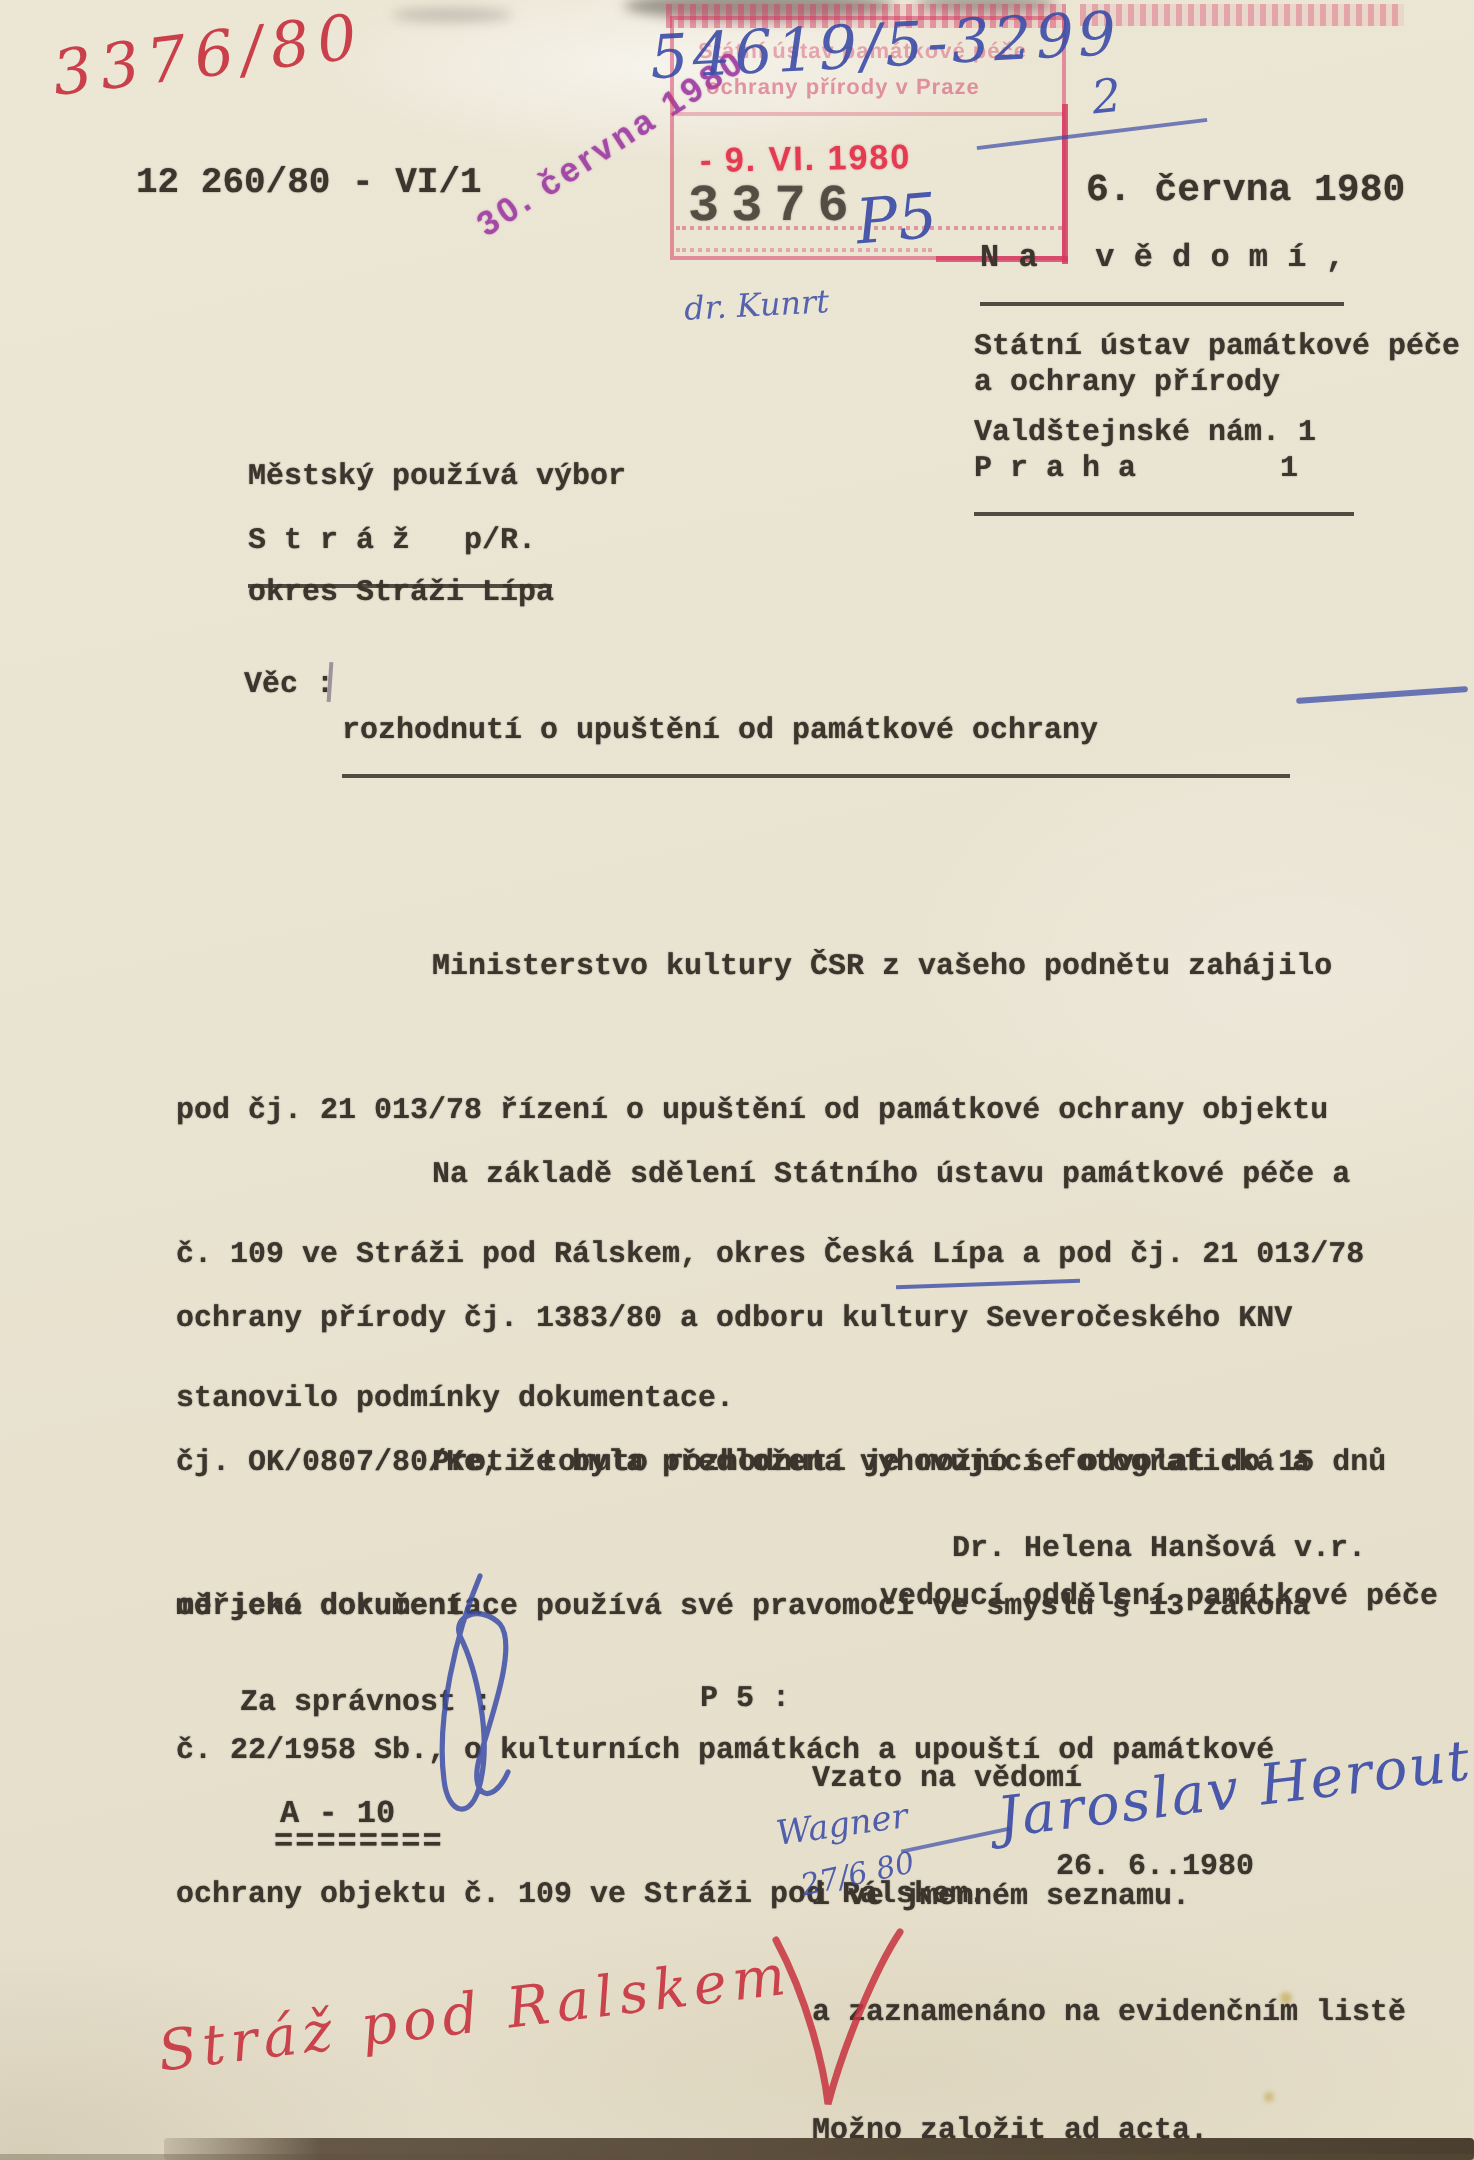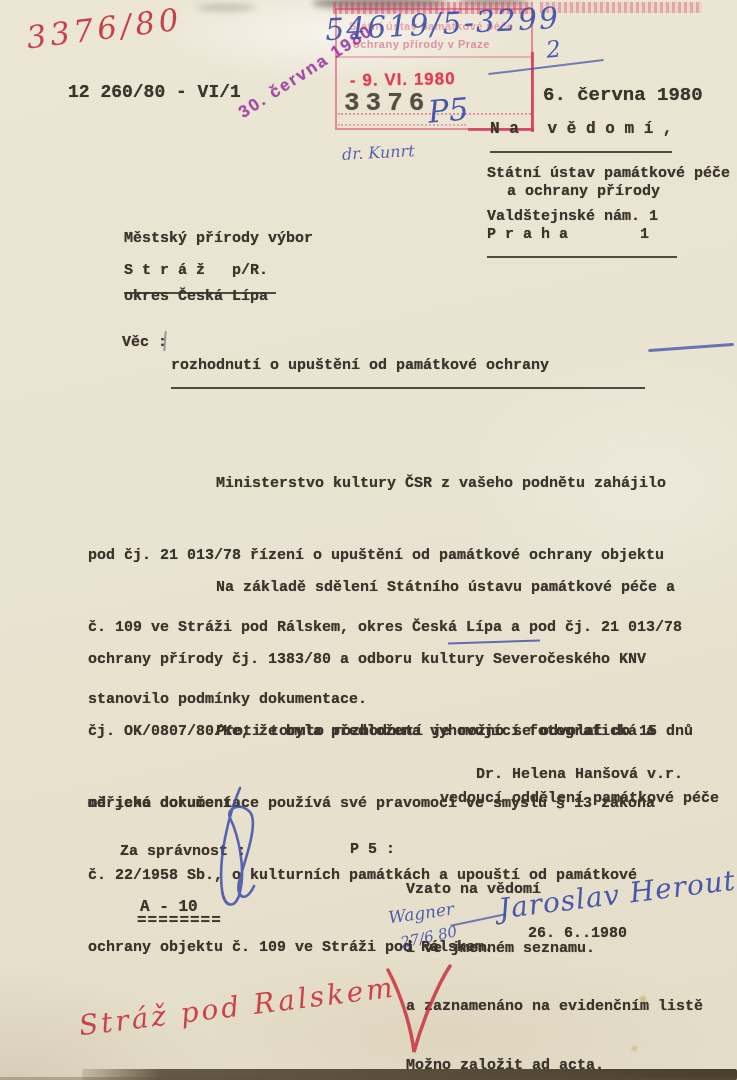--- a/index.html
+++ b/index.html
@@ -66,27 +66,27 @@
   <div class="abs hw hw-blue" style="left:428px;top:92px;font-size:31px;transform:rotate(-5deg);opacity:.92;">P5</div>
 
   <div class="abs tw" style="left:68px;top:82px;font-size:18px;">12 260/80 - VI/1</div>
   <div class="abs tw" style="left:543px;top:84px;font-size:19px;">6. června 1980</div>
 
   <div class="abs tw" style="left:490px;top:120px;font-size:16px;"><span class="u2">N a   v ě d o m í ,</span></div>
 
   <div class="abs hw hw-blue" style="left:342px;top:143px;font-size:16px;transform:rotate(-3deg);opacity:.85;">dr. Kunrt</div>
 
   <div class="abs tw tw15" style="left:487px;top:165px;">Státní ústav památkové péče</div>
-  <div class="abs tw tw15" style="left:507px;top:183px;">a ochrany přírody</div>
+  <div class="abs tw tw15" style="left:487px;top:183px;">a ochrany přírody</div>
   <div class="abs tw tw15" style="left:487px;top:208px;">Valdštejnské nám. 1</div>
   <div class="abs tw tw15" style="left:487px;top:226px;"><span class="u2" style="width:190px;">P r a h a        1</span></div>
 
-  <div class="abs tw tw15" style="left:124px;top:230px;">Městský přírody výbor</div>
+  <div class="abs tw tw15" style="left:124px;top:230px;">Městský používá výbor</div>
   <div class="abs tw tw15" style="left:124px;top:262px;"><span class="u2" style="width:152px;">S t r á ž   p/R.</span></div>
-  <div class="abs tw tw15" style="left:124px;top:288px;">okres Česká Lípa</div>
+  <div class="abs tw tw15" style="left:124px;top:288px;">okres Stráži Lípa</div>
 
   <div class="abs tw tw15" style="left:122px;top:334px;">Věc :</div>
   <div class="line" style="left:164px;top:331px;width:2px;height:20px;background:rgba(85,85,110,.55);transform:rotate(4deg);"></div>
   <div class="abs tw tw15" style="left:171px;top:357px;"><span class="u2" style="width:474px;">rozhodnutí o upuštění od památkové ochrany</span></div>
   <div class="line" style="left:648px;top:346px;width:86px;height:2.5px;background:rgba(60,77,168,.75);transform:rotate(-4deg);border-radius:2px;"></div>
 
   <div class="abs tw tw15" style="left:88px;top:424px;line-height:24px;">
     <div style="padding-left:128px;">Ministerstvo kultury ČSR z vašeho podnětu zahájilo</div>
     <div>pod čj. 21 013/78 řízení o upuštění od památkové ochrany objektu</div>
     <div>č. 109 ve Stráži pod Rálskem, okres Česká Lípa a pod čj. 21 013/78</div>

